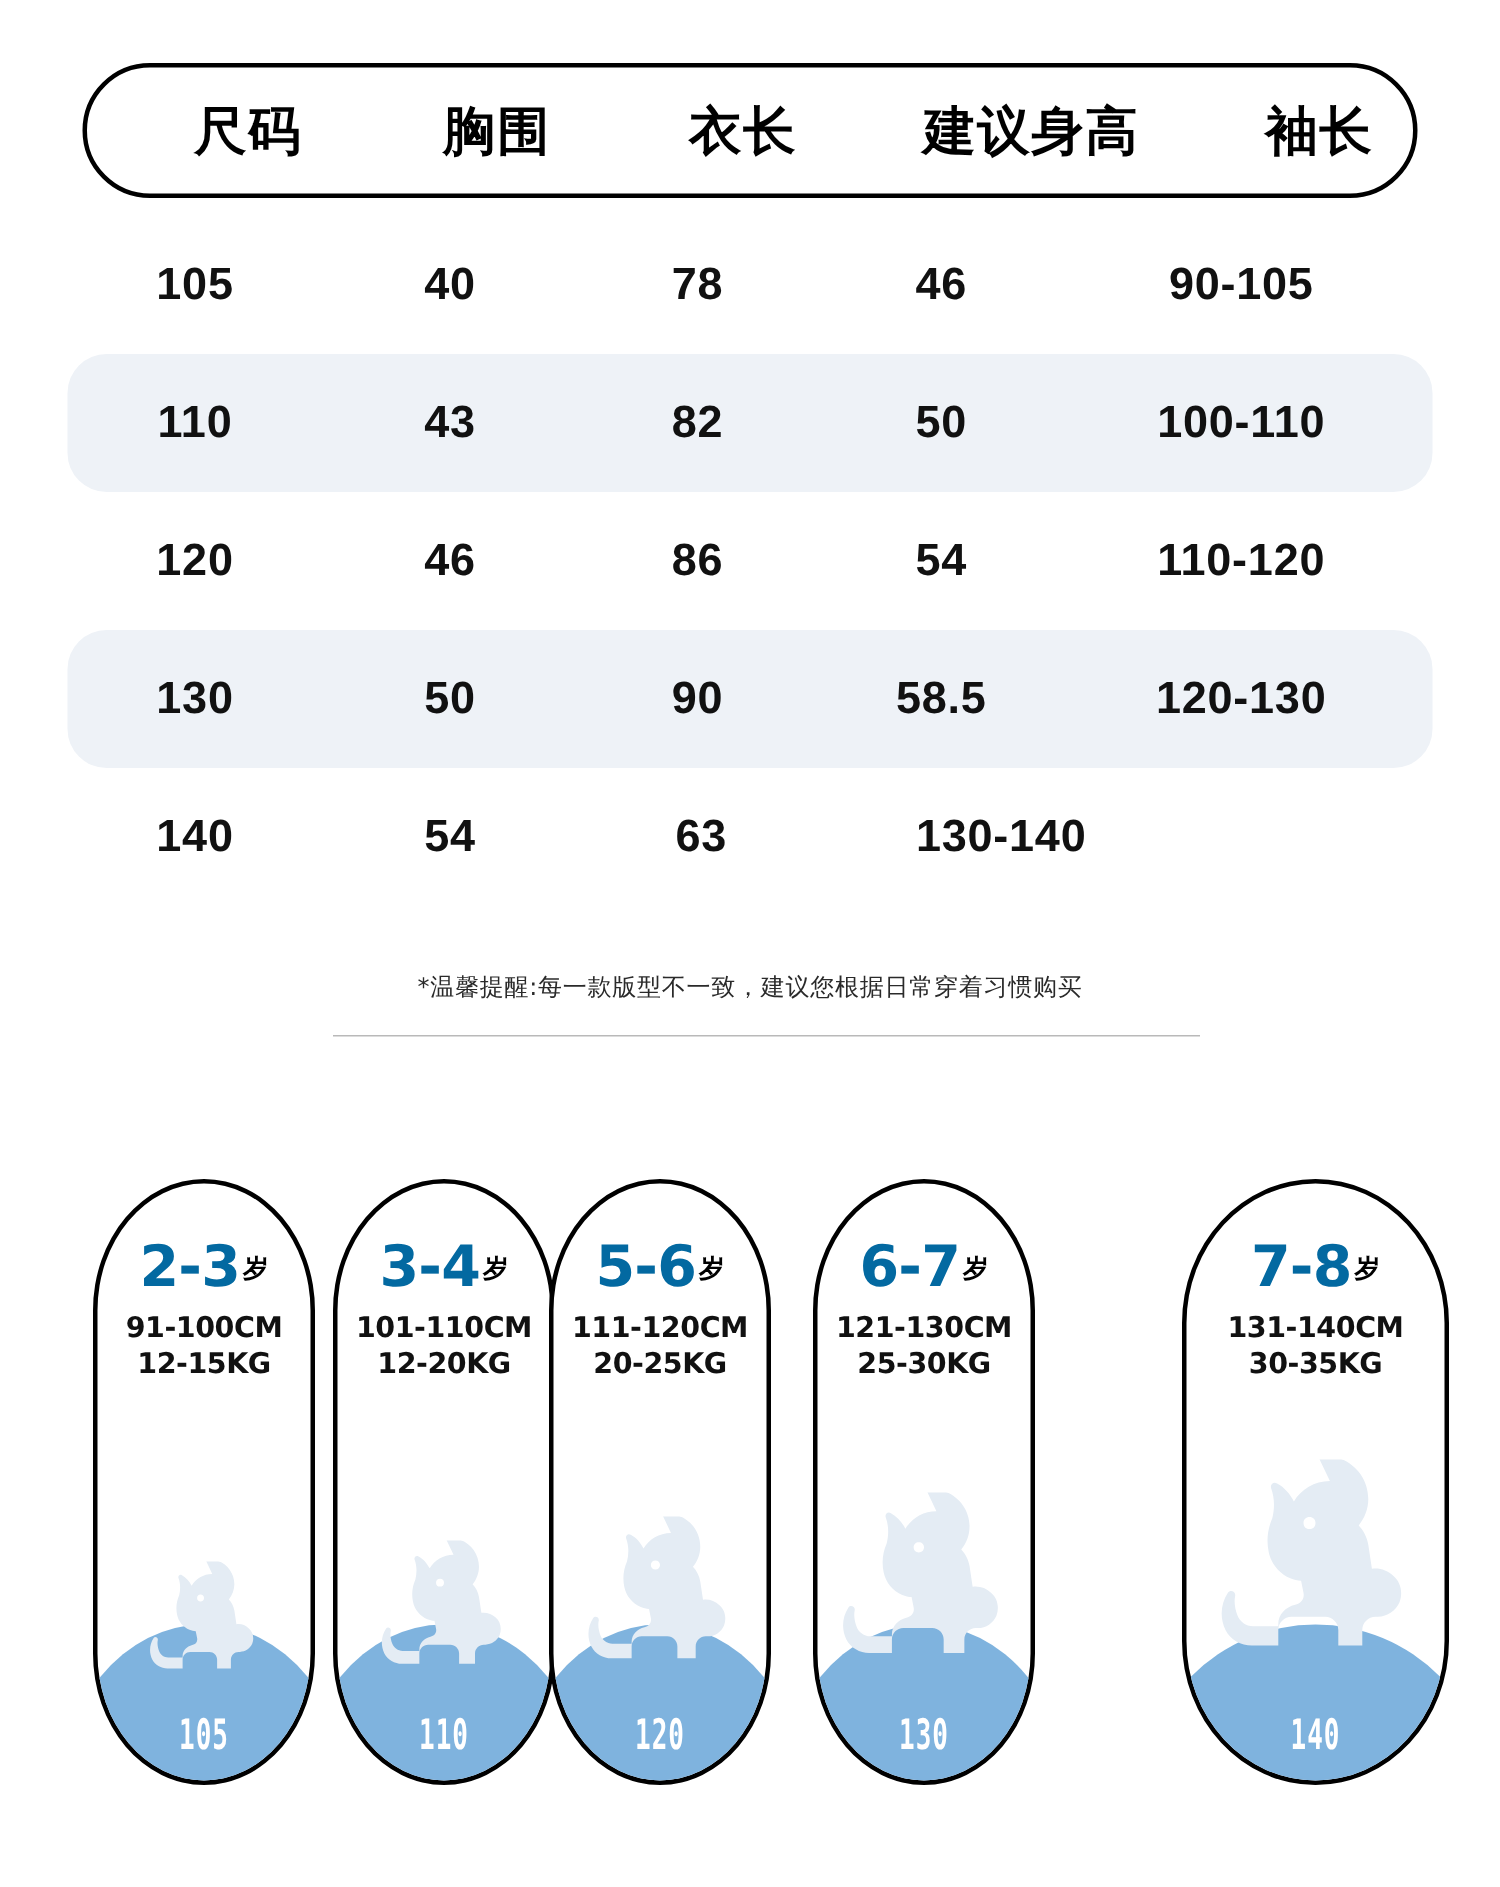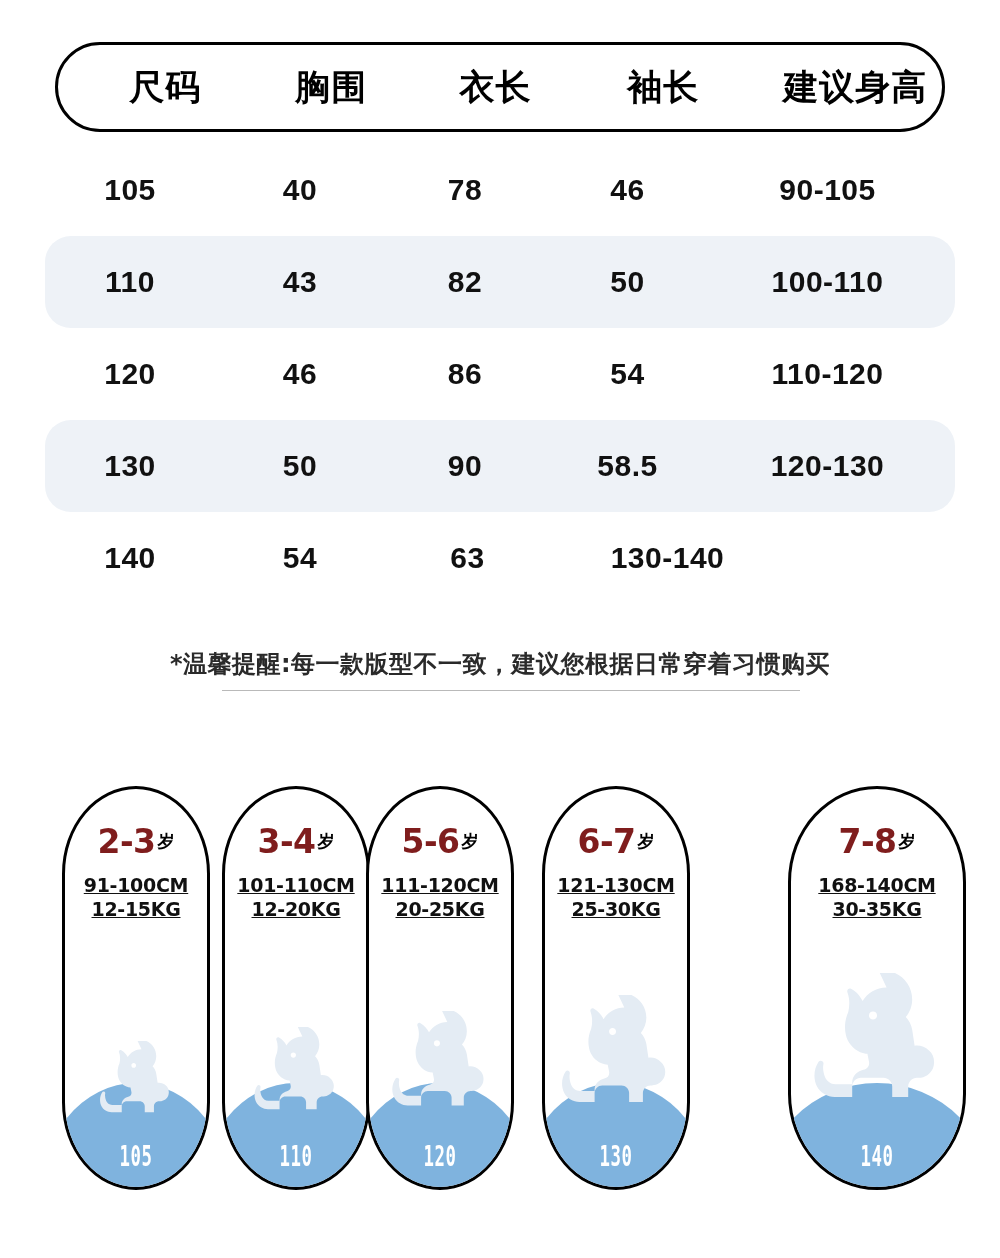--- a/index.html
+++ b/index.html
@@ -86,22 +86,22 @@
   
   .note-wrap {
     position: absolute;
     left: 0;
     top: 648px;
     width: 1000px;
     text-align: center;
   }
   .note-text {
     display: inline-block;
-    font-size: 24px;
-    font-weight: 700;
+    font-size: 16px;
+    font-weight: 400;
     color: #2a2a2a;
     letter-spacing: 0.5px;
     padding-bottom: 10px;
     font-family: "DejaVu Sans", "Liberation Sans", sans-serif;
   }
   .note-rule {
     position: absolute;
     left: 222px;
     top: 690px;
     width: 578px;
@@ -137,23 +137,23 @@
   .card-age {
     position: absolute;
     top: 36px;
     left: 0;
     width: 100%;
     text-align: center;
     white-space: nowrap;
     line-height: 1;
   }
   .age-num {
-    font-size: 33px;
-    font-weight: 700;
-    color: #7f1d1d;
+    font-size: 38px;
+    font-weight: 700;
+    color: #0369a1;
     letter-spacing: -0.5px;
     font-family: "DejaVu Sans", "Liberation Sans", sans-serif;
   }
   .age-unit {
     font-size: 17px;
     font-weight: 700;
     color: #000000;
     margin-left: 2px;
     position: relative;
     top: -6px;
@@ -166,21 +166,20 @@
     text-align: center;
     line-height: 1.28;
   }
   .card-meta div {
     font-size: 19px;
     font-weight: 700;
     color: #111111;
     letter-spacing: -0.3px;
     white-space: nowrap;
     font-family: "DejaVu Sans", "Liberation Sans", sans-serif;
-    text-decoration: underline;
   }
 
   
   .hill {
     position: absolute;
     left: -18%;
     bottom: -86px;
     width: 136%;
     height: 190px;
     background: #7fb3de;
@@ -219,22 +218,22 @@
 </style>
 </head>
 <body>
 
 <section class="size-table">
 
   <div class="table-header">
     <div class="cell c0">尺码</div>
     <div class="cell c2">胸围</div>
     <div class="cell c1">衣长</div>
+    <div class="cell c4">建议身高</div>
     <div class="cell c3">袖长</div>
-    <div class="cell c4">建议身高</div>
   </div>
 
   <div class="table-rows">
 
     <div class="trow">
       <div class="cell c0">105</div>
       <div class="cell c1">40</div>
       <div class="cell c2">78</div>
       <div class="cell c3">46</div>
       <div class="cell c4">90-105</div>
@@ -347,21 +346,21 @@
     </div>
     <div class="hill"></div>
     <div class="size-num">130</div>
   </div>
 
   <div class="card i4">
     <div class="card-age">
       <span class="age-num">7-8</span><span class="age-unit">岁</span>
     </div>
     <div class="card-meta">
-      <div>168-140CM</div>
+      <div>131-140CM</div>
       <div>30-35KG</div>
     </div>
     <div class="dog d4">
       <svg viewBox="0 0 200 200" width="100%">
         <path d="M112 18c-13 0-24 7-30 17-3-6-8-12-14-15-3-2-6 1-5 4 3 8 3 17 1 25-4 9-5 19-3 28 2 10 9 18 18 22 3 1 6 2 9 2l2 10c1 5-2 9-7 10-8 2-14 8-14 16v2H48c-6 0-11-4-13-9-2-5-3-11-2-16 1-4-4-6-6-3-6 9-7 21-2 31 4 8 13 13 22 13h22v-13c0-6 5-11 11-11h28c6 0 11 5 11 11v13h20v-13c0-6 5-11 11-11h2c8 0 15-5 18-12 3-8 1-17-5-22-5-5-12-7-18-6l-3-20c-1-6-4-12-8-16 5-6 8-14 8-22 0-20-16-36-36-36h-6zM95 48c3 0 5 2 5 5s-2 5-5 5-5-2-5-5 2-5 5-5z"></path>
       </svg>
     </div>
     <div class="hill"></div>
     <div class="size-num">140</div>
   </div>

